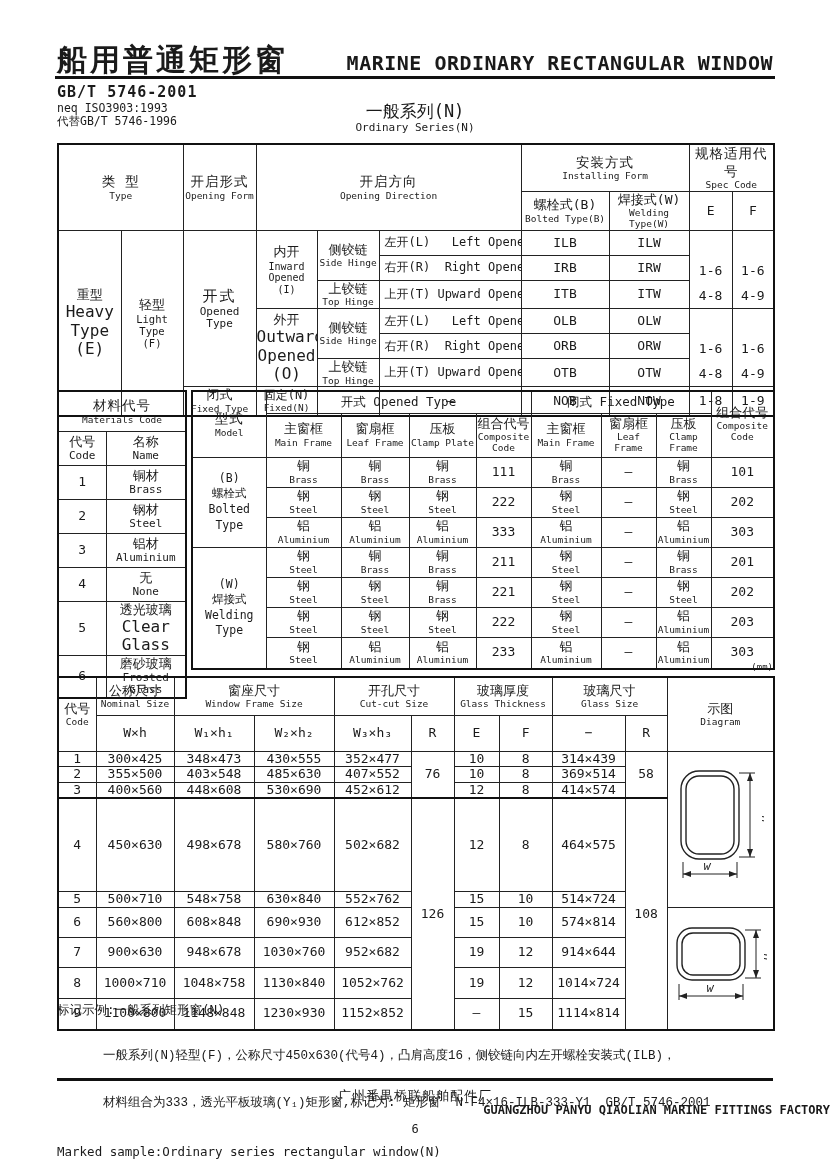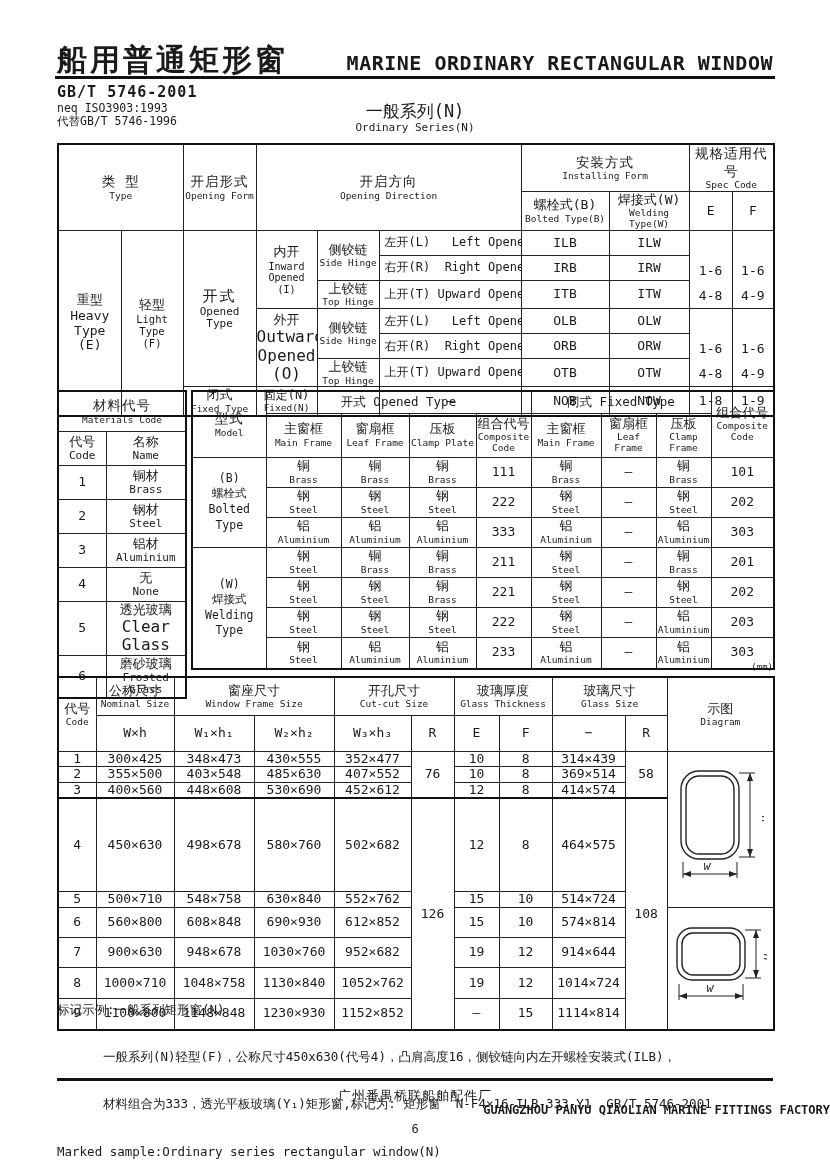--- a/index.html
+++ b/index.html
@@ -32,21 +32,21 @@
   .t2r{left:191px;top:390px;width:582px;height:280px;}
   .t3{left:57px;top:676px;width:716px;height:314px;}
   tr.hb td{border-top:2px solid #111;}
   .mm{left:57px;top:662px;width:716px;text-align:right;font-size:9px;}
   .lbl{font-size:11.5px;white-space:pre-line;line-height:1.35;}
   .dcell{vertical-align:middle;}
   svg{display:block;margin:0 auto;}
   svg text{font-family:"DejaVu Sans Mono",monospace;font-style:italic;font-size:12px;fill:#222;}
   
   .notes{left:57px;top:970px;width:740px;font-size:12.5px;line-height:15.8px;white-space:pre;}
-  .n-ind{padding-left:46px;}
+  .n-ind{padding-left:46px;font-family:Liberation Mono, monospace;}
   
   .rule-bot{left:57px;top:1078px;width:716px;height:3px;background:#111;}
   .fact-cn{left:0;top:1087px;width:830px;text-align:center;font-size:13px;letter-spacing:1px;}
   .fact-en{left:0;top:1103px;width:830px;text-align:right;font-size:12px;font-weight:bold;}
   .pageno{left:0;top:1122px;width:830px;text-align:center;font-size:12px;}
 </style>
 </head>
 <body>
 
 <div class="page">
@@ -81,21 +81,21 @@
       <td colspan="2"><span class="gc">安装方式</span><span class="e">Installing Form</span></td>
       <td colspan="2"><span class="gc">规格适用代号</span><span class="e">Spec Code</span></td>
     </tr>
     <tr style="height:33px">
       <td><span class="c">螺栓式(B)</span><span class="e">Bolted Type(B)</span></td>
       <td><span class="c">焊接式(W)</span><span class="e">Welding Type(W)</span></td>
       <td>E</td>
       <td>F</td>
     </tr>
     <tr style="height:25px">
-      <td rowspan="7"><span class="c">重型</span><span class="e" style="font-size:13px">Heavy
+      <td rowspan="7"><span class="c">重型</span><span class="e" style="font-size:16px">Heavy
 Type
 (E)</span></td>
       <td rowspan="7"><span class="c">轻型</span><span class="e" style="font-size:10.5px">Light
 Type
 (F)</span></td>
       <td rowspan="6"><span class="c big">开式</span><span class="e" style="font-size:11px">Opened Type</span></td>
       <td rowspan="3"><span class="c">内开</span><span class="e" style="font-size:10px">Inward
 Opened
 (I)</span></td>
       <td rowspan="2"><span class="c">侧铰链</span><span class="e">Side Hinge</span></td>

